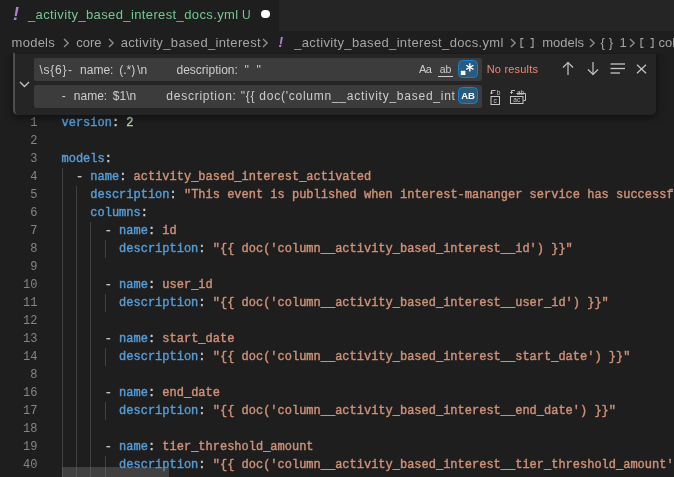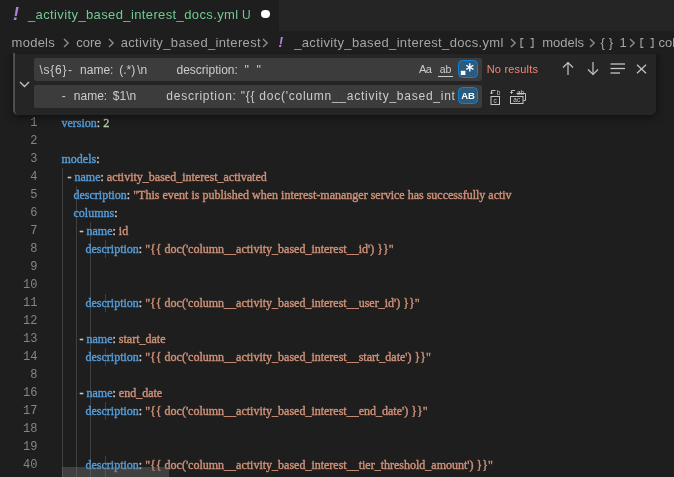--- a/index.html
+++ b/index.html
@@ -14,21 +14,21 @@
   #tab .u { position:absolute; left:242px; top:8px; font-size:12px; color:#73c991; }
   #tab .dot { position:absolute; left:261px; top:9.5px; width:8.6px; height:8.6px; border-radius:50%; background:#ffffff; }
   
   #crumbs { position:absolute; left:0; top:31px; width:674px; height:22px; background:#1e1e1e; overflow:hidden; }
   #crumbs span { position:absolute; top:4px; font-size:13px; color:#a5a5a5; white-space:pre; }
   #crumbs svg.ch { position:absolute; top:7px; }
   
   #editor { position:absolute; left:0; top:53px; width:674px; height:424px; background:#1e1e1e; overflow:hidden; }
   .ln { position:absolute; left:0; width:37.5px; text-align:right; font-family:"Liberation Mono", monospace;
         font-size:12px; line-height:18px; color:#858585; }
-  .cl { position:absolute; left:61.5px; white-space:pre; font-family:Liberation Serif, serif;
+  .cl { position:absolute; left:61.5px; white-space:pre; font-family:Liberation Mono, monospace;
         font-size:12px; line-height:18px; color:#cccccc; -webkit-text-stroke:0.4px; }
   .k { color:#569cd6; }
   .s { color:#ce9178;margin-top:14px; }
   .n { color:#b5cea8; }
   .guide { position:absolute; width:1px; background:#404040; }
   #hscroll { position:absolute; left:61.5px; top:414px; width:107px; height:10px; background:rgba(121,121,121,0.38); }
   
   #findw { position:absolute; left:13px; top:-1px; width:643px; height:63px; background:#252526;
            border-left:2px solid #4e4e4e; border-radius:0 0 5px 5px;
            box-shadow:0 2px 8px rgba(0,0,0,0.55); }
@@ -121,25 +121,27 @@
   <div class="ln" style="top:385px">19</div>
   <div class="ln" style="top:403px">40</div>
 
   <div class="cl" style="top:61px"><span class="k">version</span>: <span class="n">2</span></div>
   <div class="cl" style="top:97px"><span class="k">models</span>:</div>
   <div class="cl" style="top:115px">  - <span class="k">name</span>: <span class="s">activity_based_interest_activated</span></div>
   <div class="cl" style="top:133px">    <span class="k">description</span>: <span class="s">"This event is published when interest-mananger service has successfully activ</span></div>
   <div class="cl" style="top:151px">    <span class="k">columns</span>:</div>
   <div class="cl" style="top:169px">      - <span class="k">name</span>: <span class="s">id</span></div>
   <div class="cl" style="top:187px">        <span class="k">description</span>: <span class="s">"{{ doc('column__activity_based_interest__id') }}"</span></div>
+  <div class="cl" style="top:223px">      - <span class="k">name</span>: <span class="s">user_id</span></div>
   <div class="cl" style="top:241px">        <span class="k">description</span>: <span class="s">"{{ doc('column__activity_based_interest__user_id') }}"</span></div>
   <div class="cl" style="top:277px">      - <span class="k">name</span>: <span class="s">start_date</span></div>
   <div class="cl" style="top:295px">        <span class="k">description</span>: <span class="s">"{{ doc('column__activity_based_interest__start_date') }}"</span></div>
   <div class="cl" style="top:331px">      - <span class="k">name</span>: <span class="s">end_date</span></div>
   <div class="cl" style="top:349px">        <span class="k">description</span>: <span class="s">"{{ doc('column__activity_based_interest__end_date') }}"</span></div>
+  <div class="cl" style="top:385px">      - <span class="k">name</span>: <span class="s">tier_threshold_amount</span></div>
   <div class="cl" style="top:403px">        <span class="k">description</span>: <span class="s">"{{ doc('column__activity_based_interest__tier_threshold_amount') }}"</span></div>
 
   <div id="hscroll"></div>
 
   <div id="findw">
     <div style="position:absolute; left:0; top:0; width:100%; height:1.5px; background:#1b1b1c;"></div>
 
     <svg class="ico" style="left:4px; top:29px;" width="11" height="7" viewBox="0 0 11 7">
       <path d="M1 1 L5.5 5.5 L10 1" stroke="#c5c5c5" stroke-width="1.3" fill="none"></path>
     </svg>

